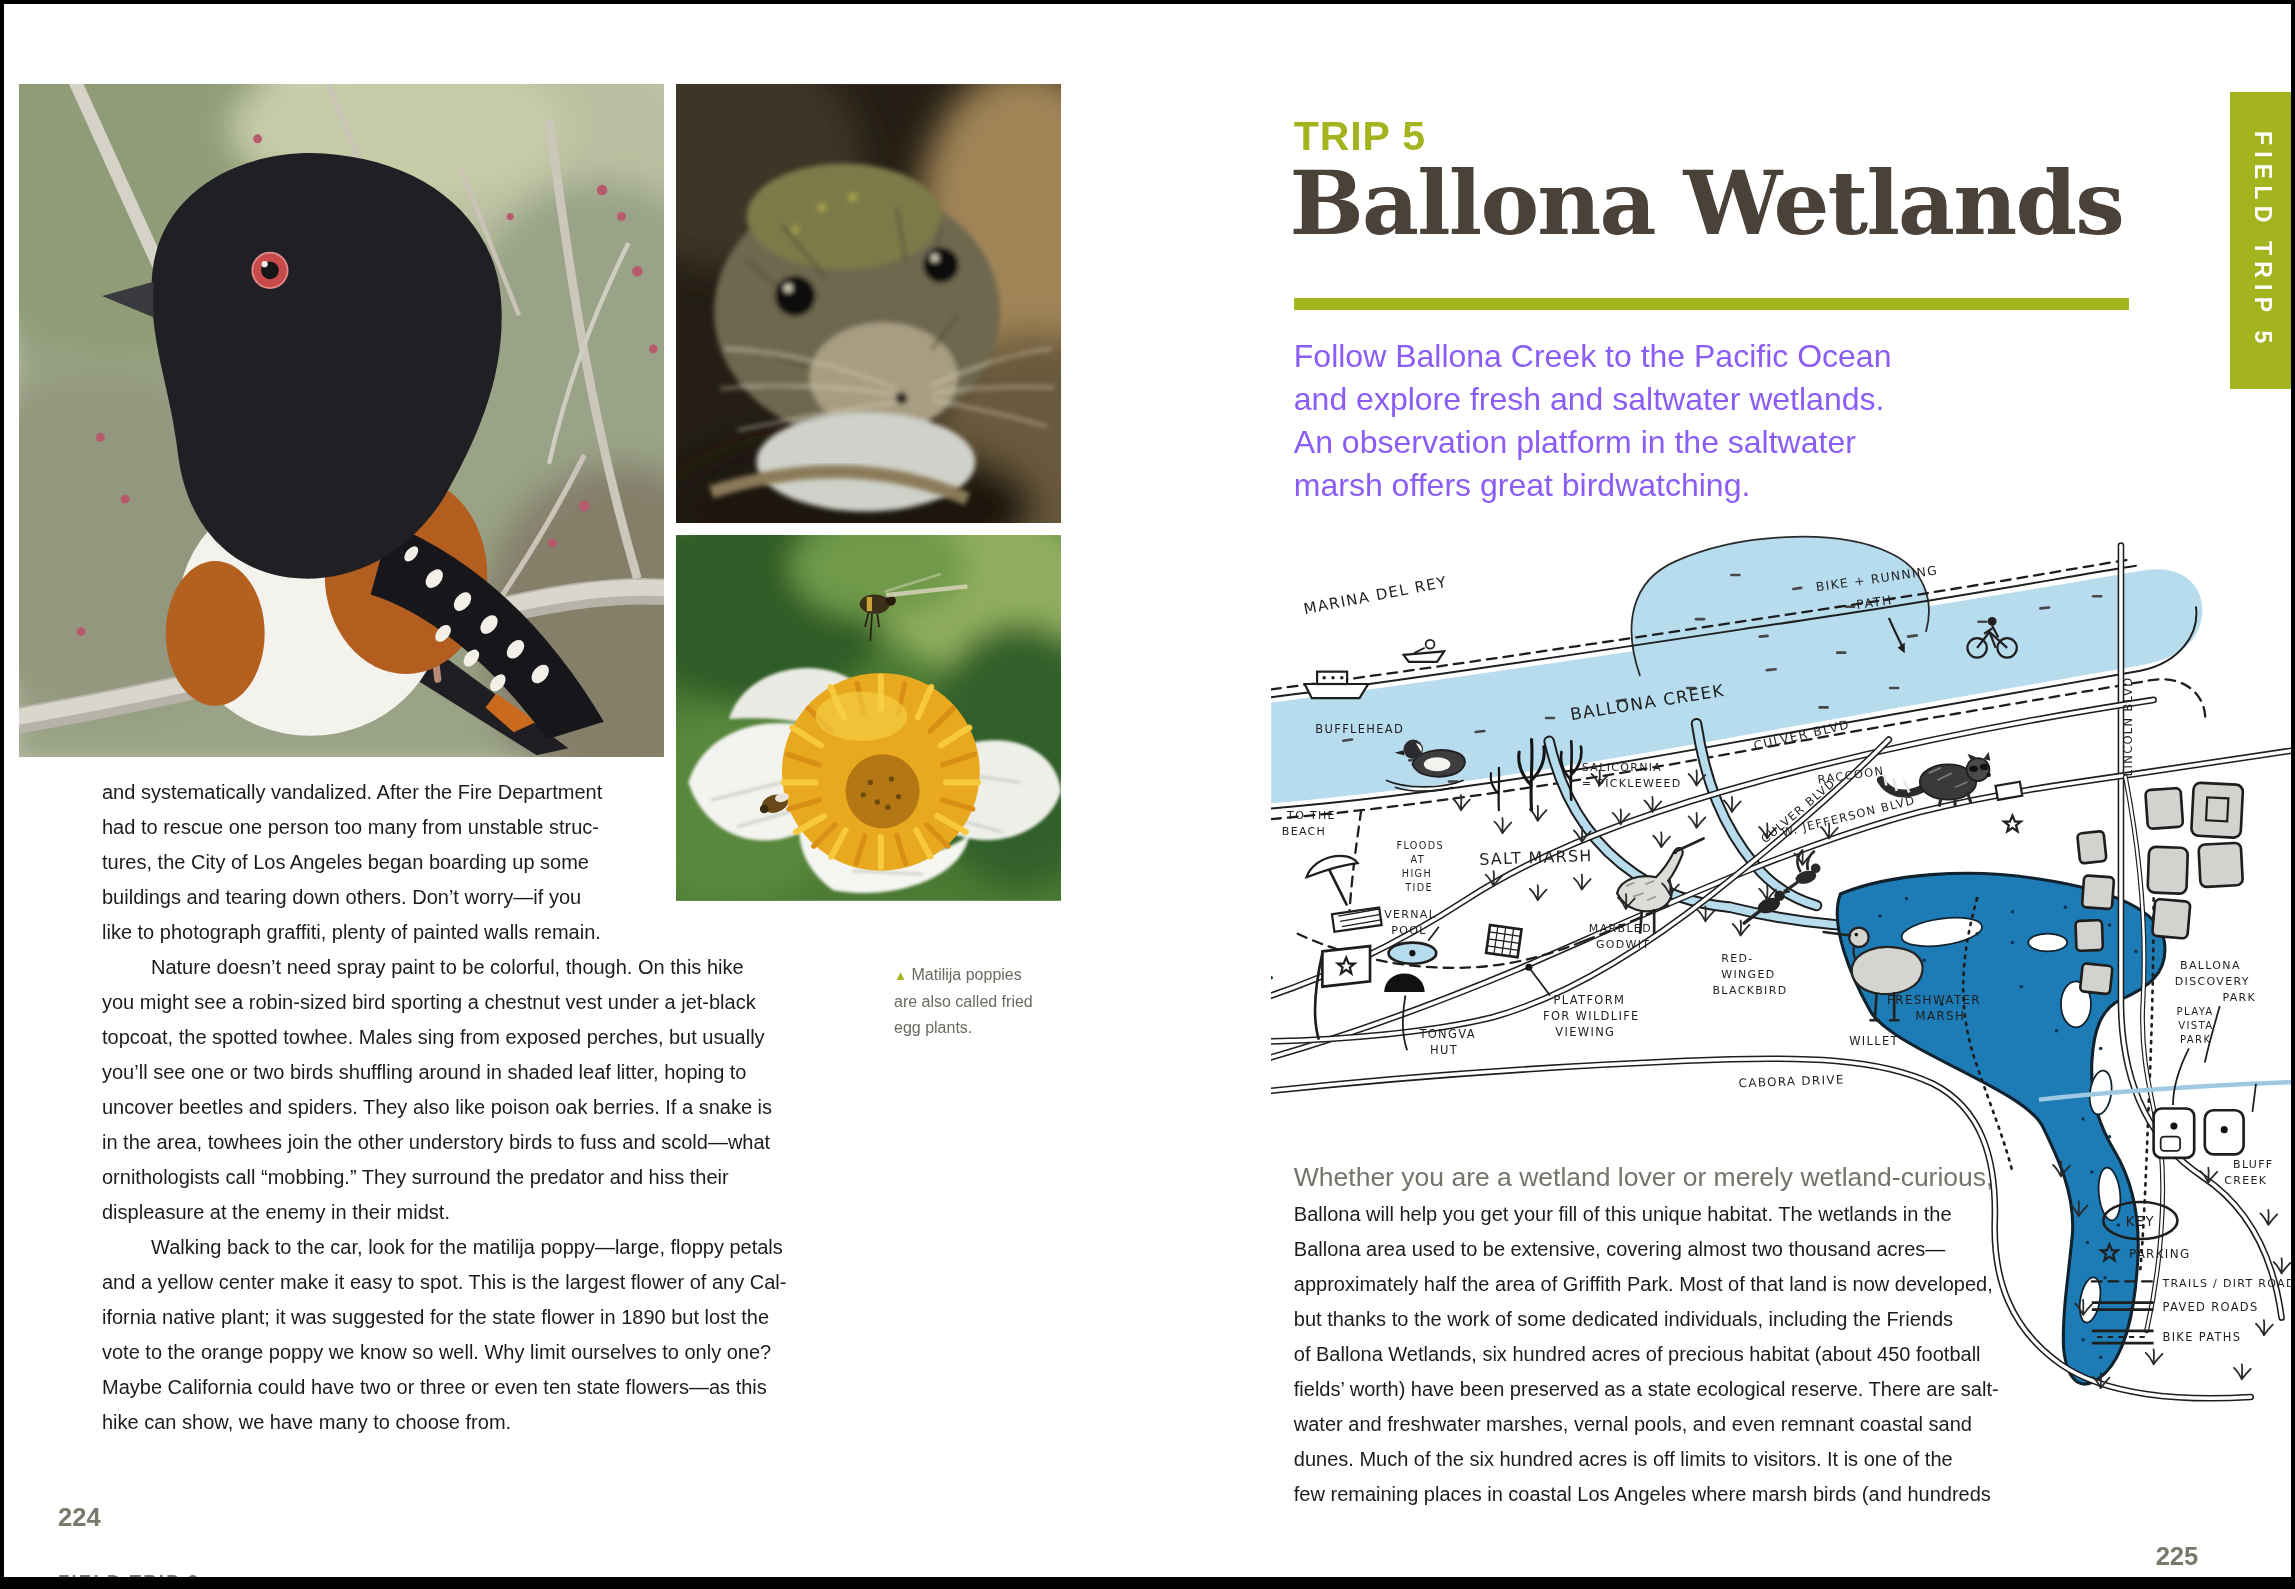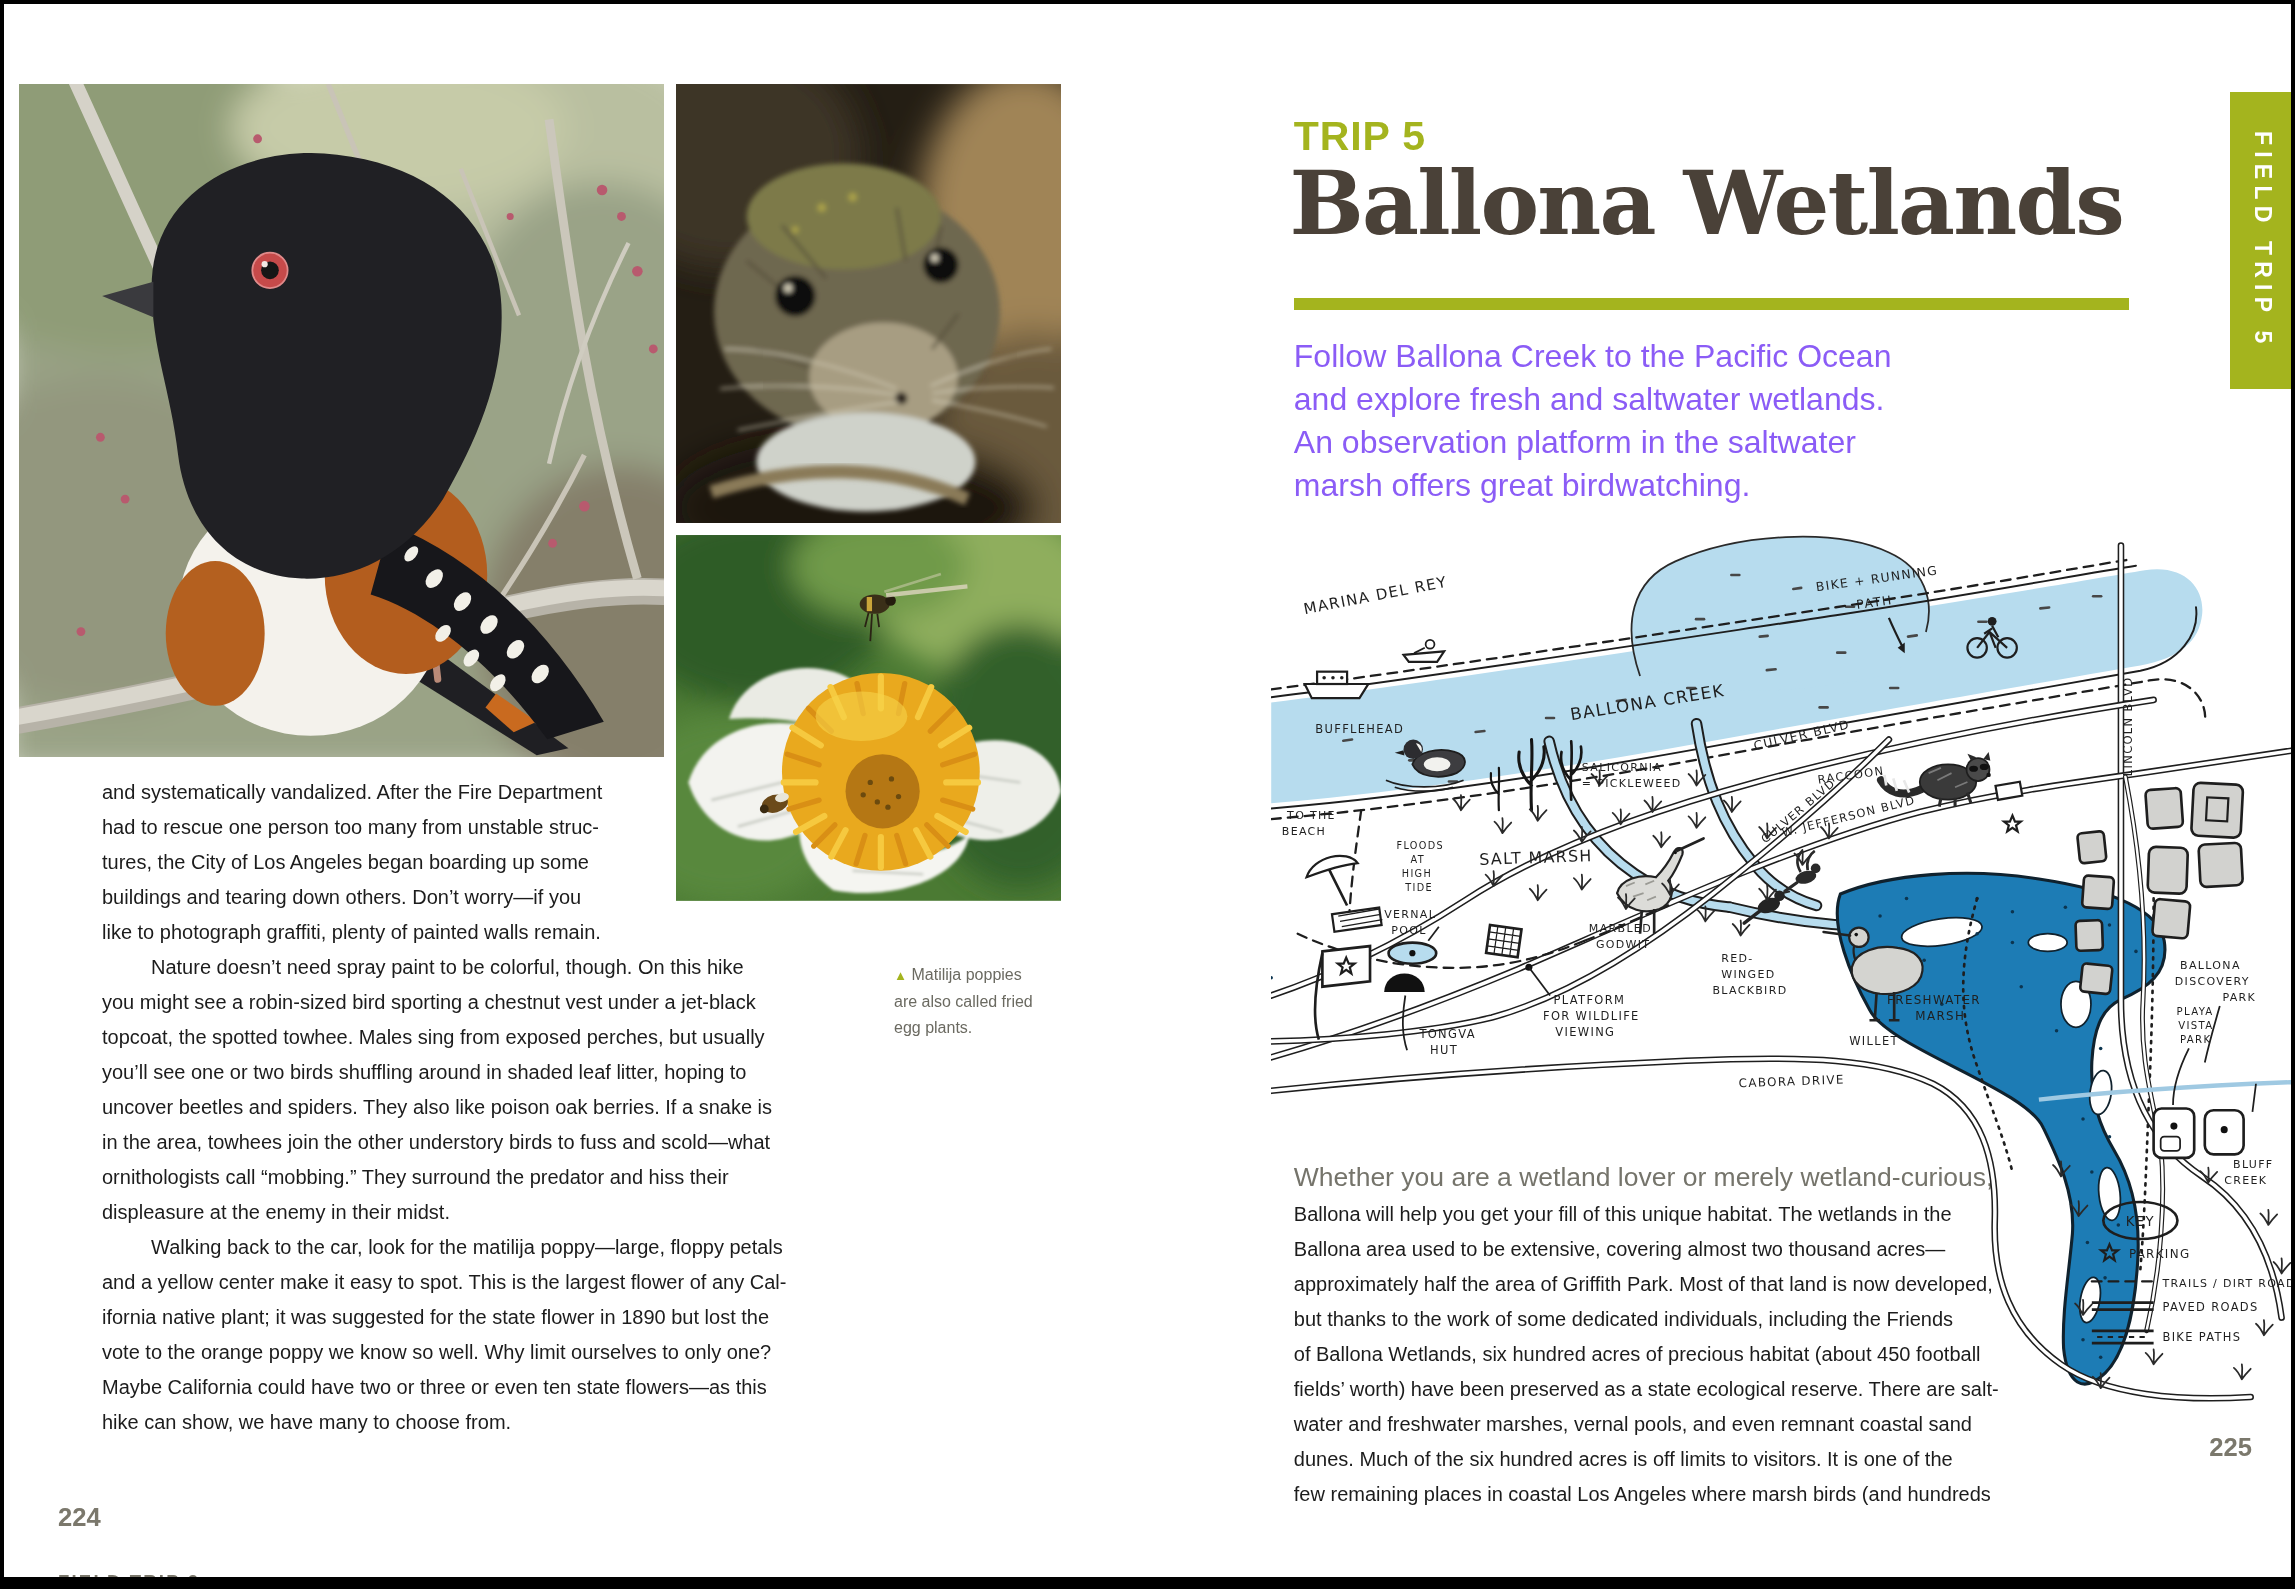--- a/index.html
+++ b/index.html
@@ -269,21 +269,21 @@
 Ballona area used to be extensive, covering almost two thousand acres—
 approximately half the area of Griffith Park. Most of that land is now developed,
 but thanks to the work of some dedicated individuals, including the Friends
 of Ballona Wetlands, six hundred acres of precious habitat (about 450 football
 fields’ worth) have been preserved as a state ecological reserve. There are salt-
 water and freshwater marshes, vernal pools, and even remnant coastal sand
 dunes. Much of the six hundred acres is off limits to visitors. It is one of the
 few remaining places in coastal Los Angeles where marsh birds (and hundreds</p>
     </div>
 
-    <div class="abs" style="left:817px;top:1433px;width:150px;text-align:right;">
+    <div class="abs" style="left:817px;top:1542px;width:150px;text-align:center;">
       <span class="footer-num">225</span>
     </div>
   </div>
 
   <svg class="abs" style="left:1271px;top:519px;" width="1024" height="893" viewBox="0 0 1160 1012">
     <defs>
       <g id="tuft">
           <path d="M0,0 C-3,-6 -5,-10 -9,-13 M0,0 C0,-8 1,-12 0,-17 M0,0 C4,-6 7,-9 10,-12" stroke="#2a2a2a" stroke-width="2" fill="none" stroke-linecap="round"></path>
         </g>
       <g id="star">

